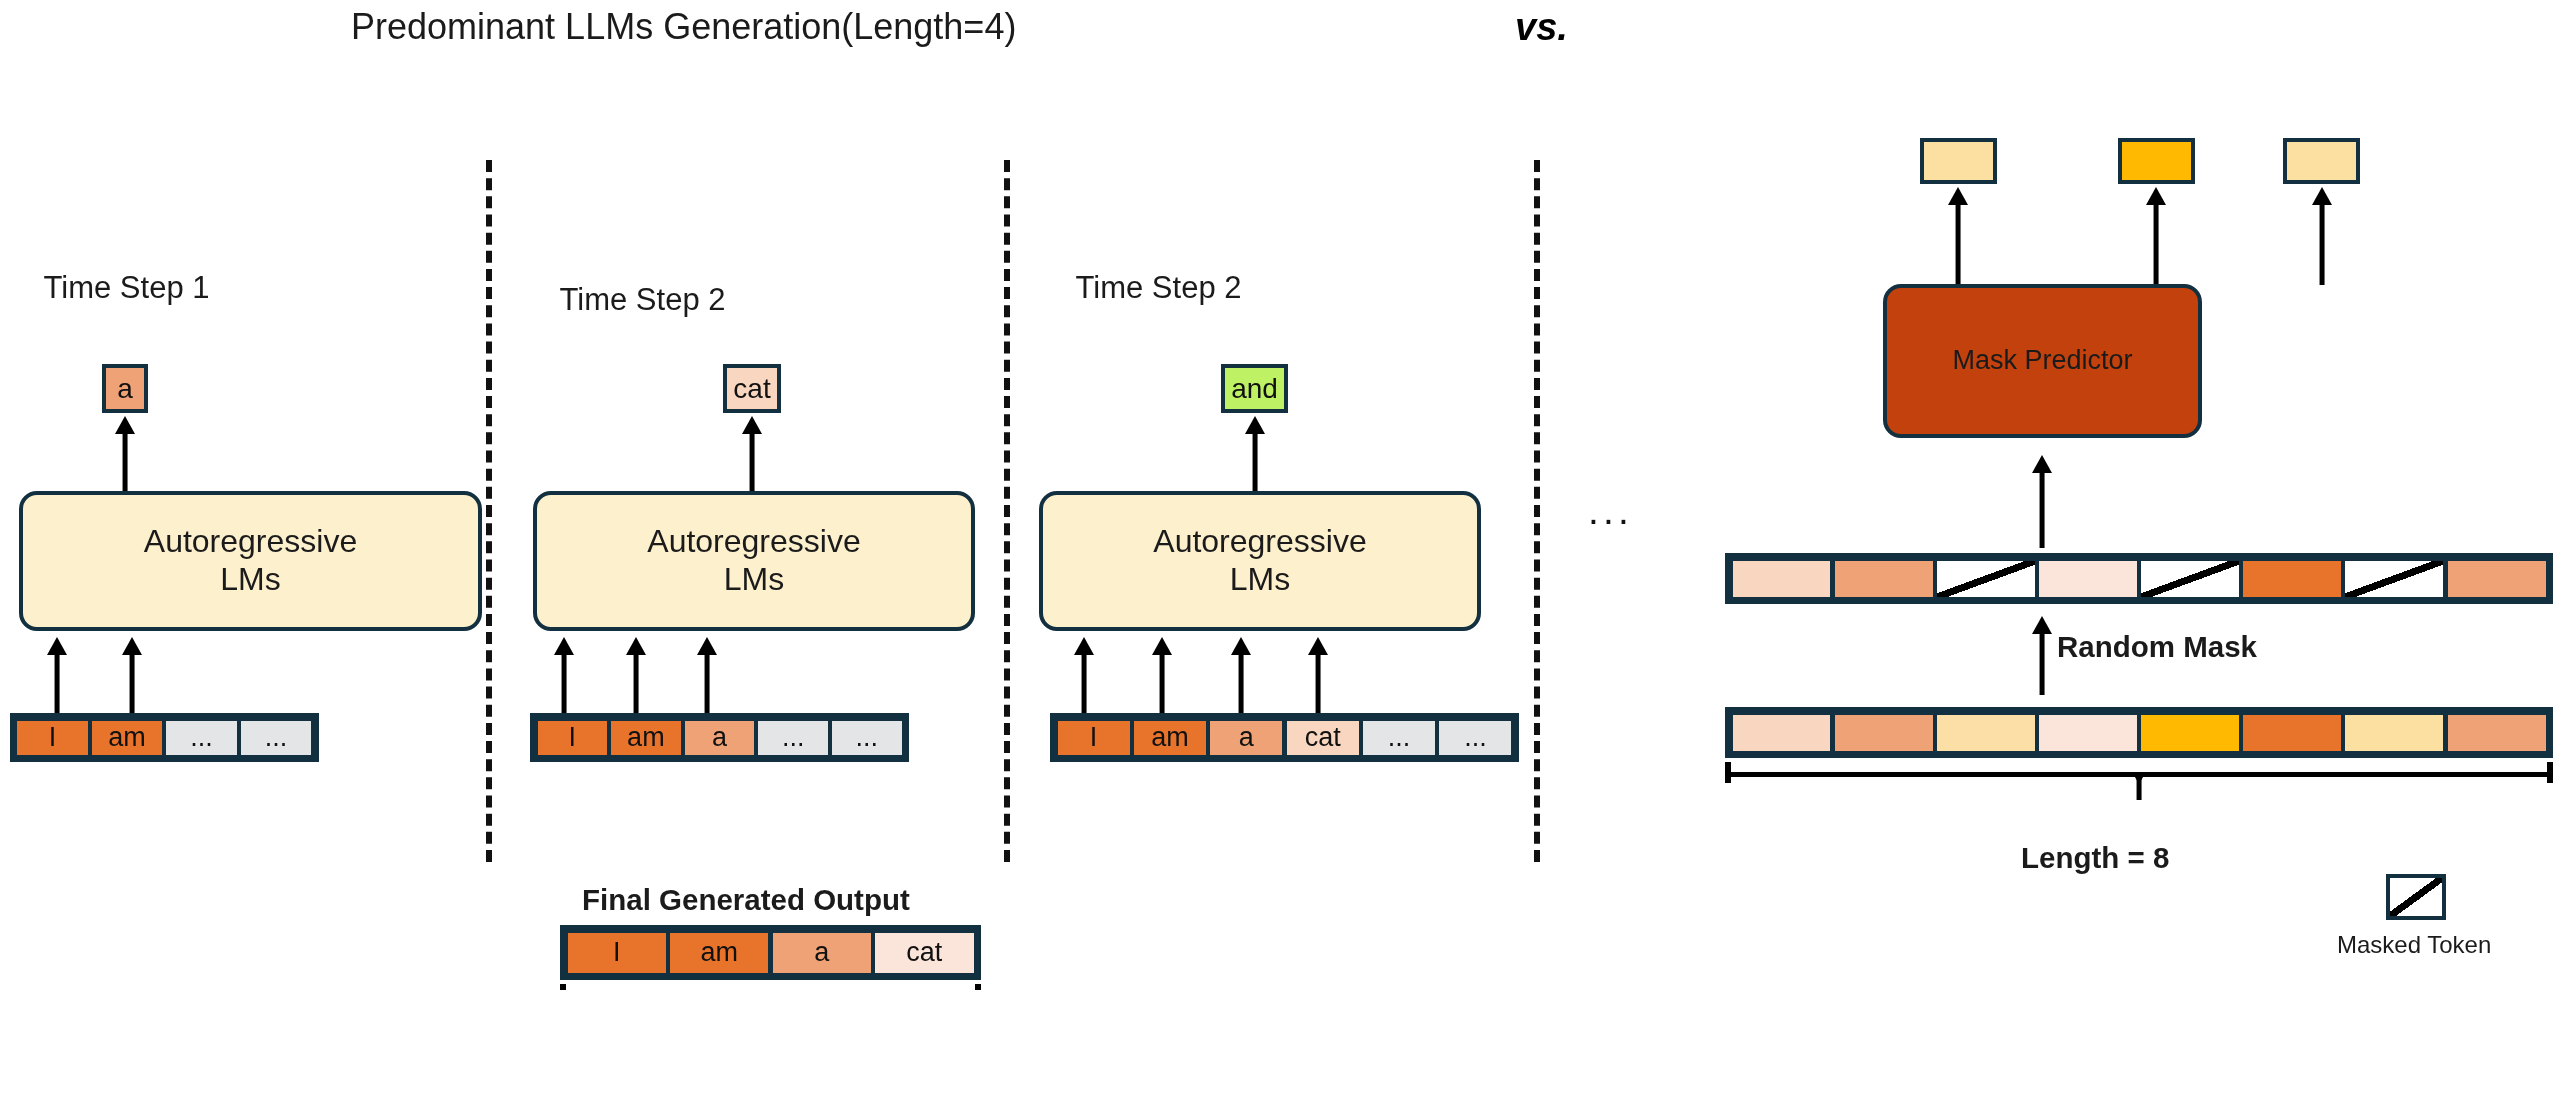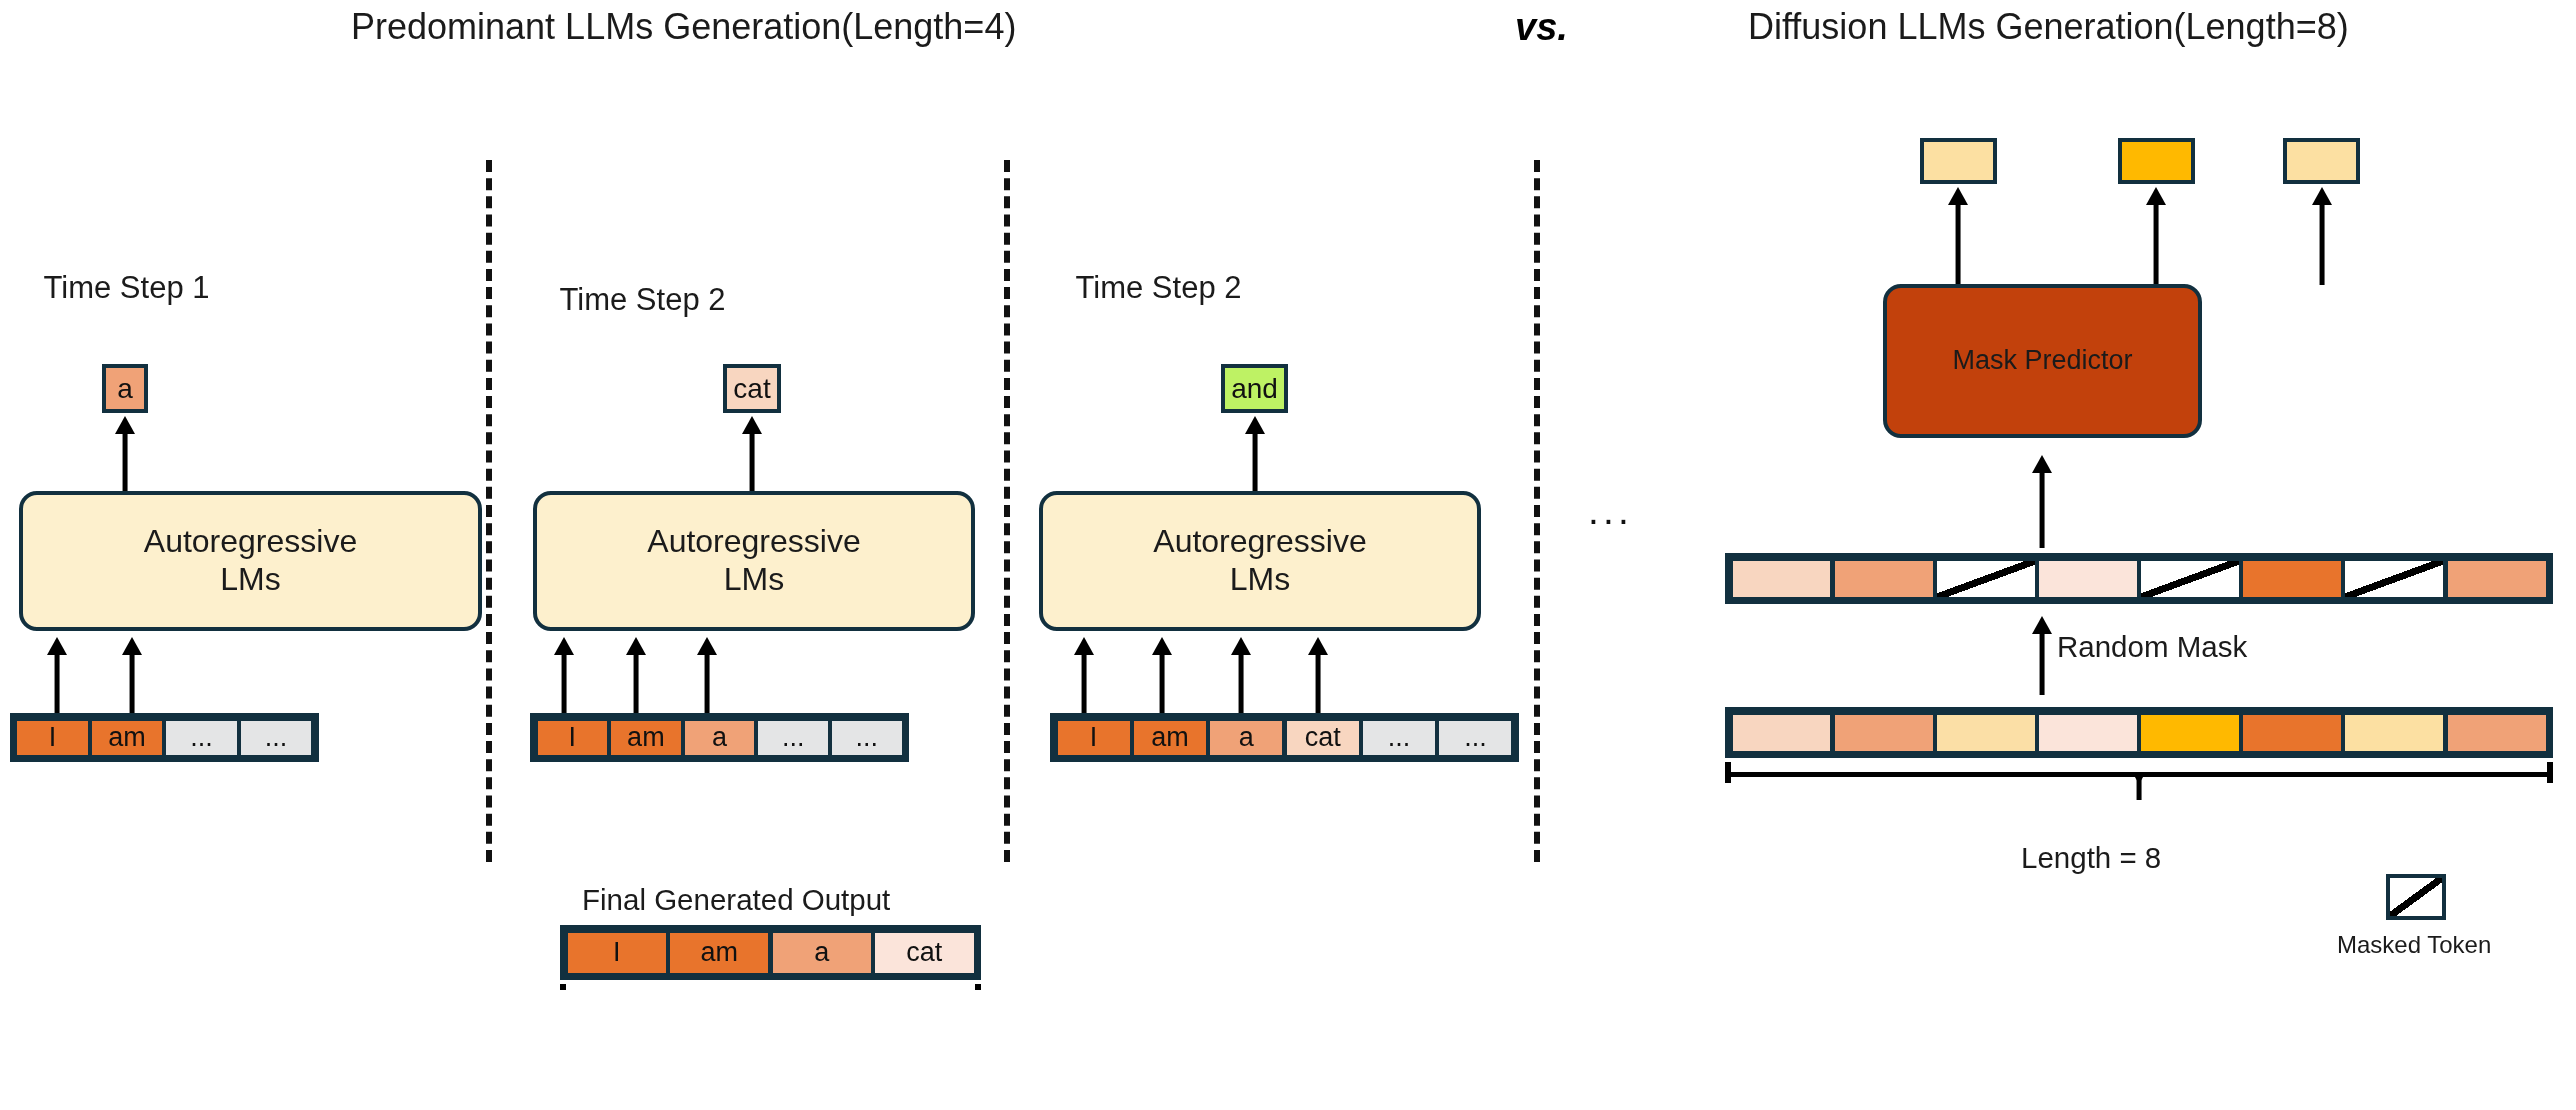--- a/index.html
+++ b/index.html
@@ -5,21 +5,21 @@
   html,body{margin:0;padding:0;background:#fff;}
   body{width:2576px;height:1110px;position:relative;
        font-family:"Liberation Sans","DejaVu Sans",sans-serif;color:#111;}
   .stage{position:absolute;left:0;top:0;width:2576px;height:990px;overflow:hidden;}
   .abs{position:absolute;}
 
   
   .title{font-size:36px;color:#1b1b1b;white-space:nowrap;}
   .vs{font-size:38px;font-weight:bold;font-style:italic;color:#000;white-space:nowrap;}
   .steplabel{font-size:31px;color:#1b1b1b;white-space:nowrap;text-align:center;}
-  .caption{font-size:29.5px;color:#1b1b1b;white-space:nowrap;}
+  .caption{font-size:29.5px;color:#1b1b1b;white-space:nowrap;font-weight:bold;}
   .smallcap{font-size:24px;color:#1b1b1b;white-space:nowrap;}
 
   
   .divider{width:0;border-left:6.3px dashed #111;}
 
   
   .modelbox{border:4.9px solid #12303f;border-radius:18px;
             display:flex;align-items:center;justify-content:center;
             text-align:center;font-size:32px;line-height:1.18;color:#1b1b1b;
             box-sizing:border-box;}
@@ -75,21 +75,20 @@
 </style>
 </head>
 <body>
 
 <div class="stage">
 
   <div class="abs title" style="left:351px;top:5.6px;">Predominant LLMs Generation(Length=4)</div>
 
   <div class="abs vs" style="left:1515px;top:5.6px;">vs.</div>
 
-  <div class="abs title" style="left:1748px;top:5.6px;">Diffusion LLMs Generation(Length=8)</div>
 
   <div class="abs divider" style="left:486px;top:160px;height:702px;"></div>
   <div class="abs divider" style="left:1004px;top:160px;height:702px;"></div>
   <div class="abs divider" style="left:1534px;top:160px;height:702px;"></div>
 
   <div class="abs steplabel" style="left:0px;top:270px;width:253px;">Time Step 1</div>
 
   <div class="abs chip" style="left:102px;top:364px;width:46px;height:49px;background:#f0a277;">
     <span>a</span>
   </div>

